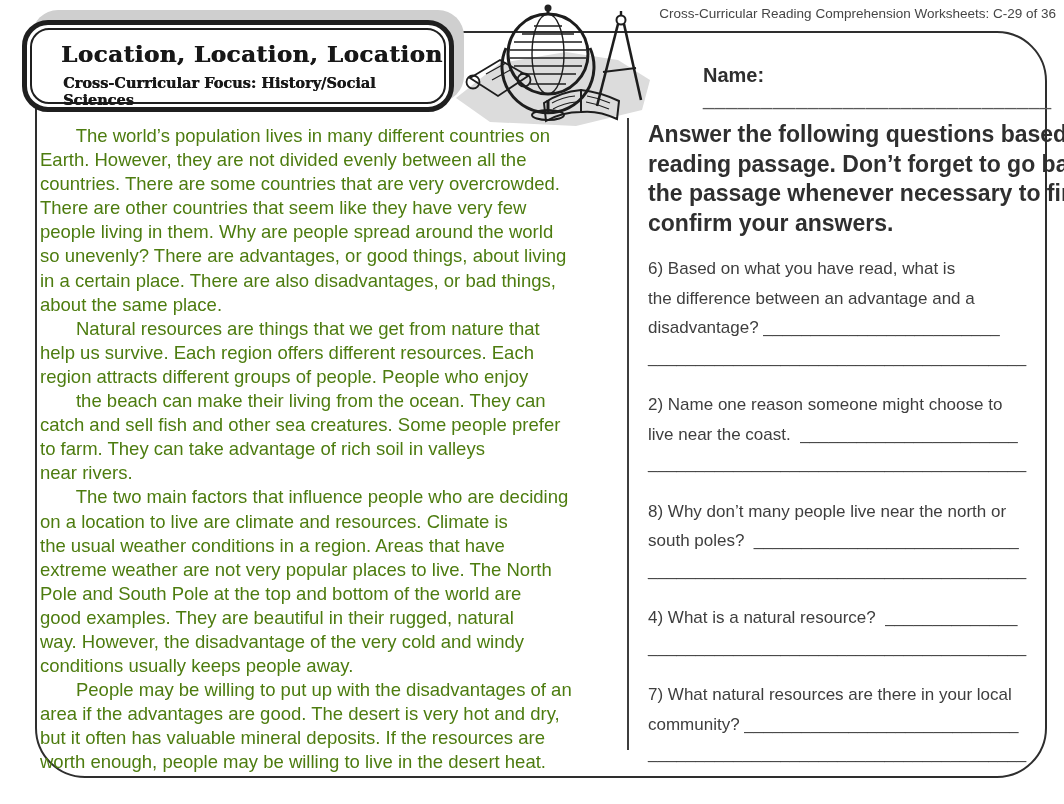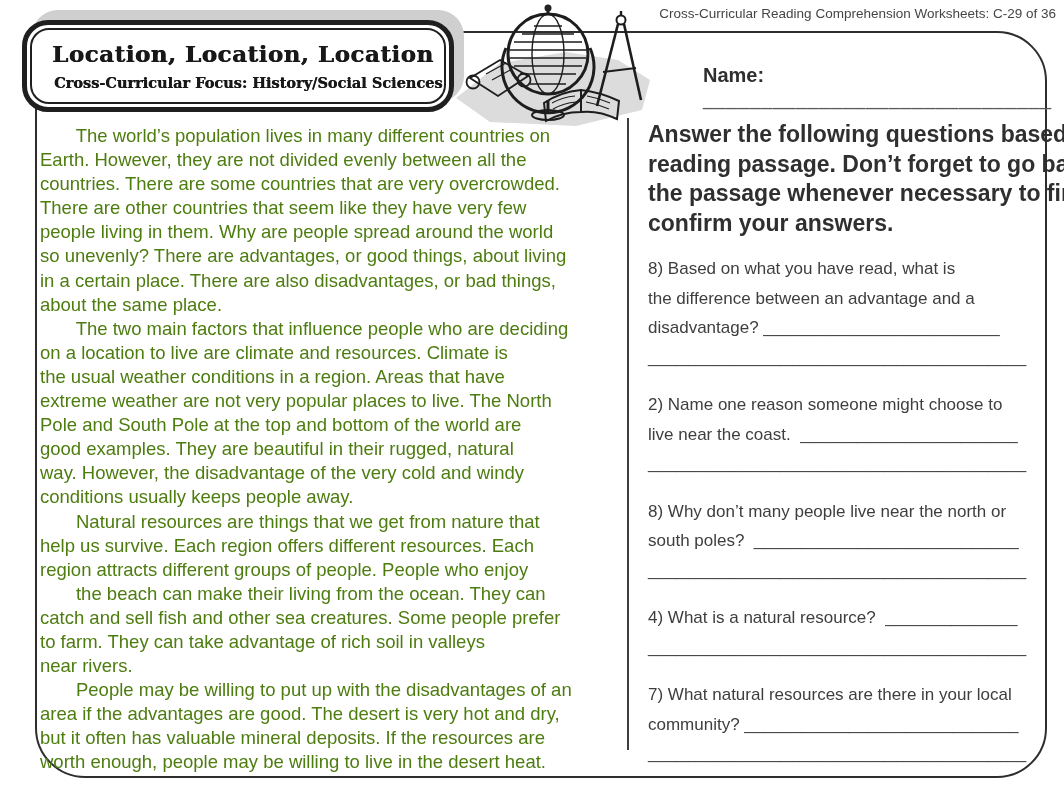--- a/index.html
+++ b/index.html
@@ -16,21 +16,21 @@
   }
   .illustration{position:absolute;left:448px;top:0px;}
   .title-box{
     position:absolute;left:22px;top:20px;width:432px;height:92px;
     background:#ffffff;border:5px solid #1f1f1f;border-radius:26px;
     box-shadow:10px -10px 0 0 #cfcfcf;box-sizing:border-box;
   }
   .title-box-inner{
     position:absolute;left:3px;top:3px;right:3px;bottom:3px;
     border:2px solid #1f1f1f;border-radius:19px;
-    padding:10px 0 0 20px;box-sizing:border-box;
+    padding:10px 0 0 29px;box-sizing:border-box;
   }
   .worksheet-title{
     margin:0;font-family:"DejaVu Serif", serif;font-weight:bold;
     font-size:23px;letter-spacing:0.5px;color:#181818;
     text-shadow:0.6px 0 0 #181818;
   }
   .worksheet-subtitle{
     margin:7px 0 0 2px;font-family:"DejaVu Serif", serif;font-weight:bold;
     font-size:14.5px;color:#181818;text-shadow:0.4px 0 0 #181818;
   }
@@ -113,47 +113,47 @@
 
   <div class="passage">
     <div class="para">       The world’s population lives in many different countries on
 Earth. However, they are not divided evenly between all the
 countries. There are some countries that are very overcrowded.
 There are other countries that seem like they have very few
 people living in them. Why are people spread around the world
 so unevenly? There are advantages, or good things, about living
 in a certain place. There are also disadvantages, or bad things,
 about the same place.</div>
+    <div class="para">       Natural resources are things that we get from nature that
+help us survive. Each region offers different resources. Each
+region attracts different groups of people. People who enjoy
+       the beach can make their living from the ocean. They can
+catch and sell fish and other sea creatures. Some people prefer
+to farm. They can take advantage of rich soil in valleys
+near rivers.</div>
     <div class="para">       The two main factors that influence people who are deciding
 on a location to live are climate and resources. Climate is
 the usual weather conditions in a region. Areas that have
 extreme weather are not very popular places to live. The North
 Pole and South Pole at the top and bottom of the world are
 good examples. They are beautiful in their rugged, natural
 way. However, the disadvantage of the very cold and windy
 conditions usually keeps people away.</div>
-    <div class="para">       Natural resources are things that we get from nature that
-help us survive. Each region offers different resources. Each
-region attracts different groups of people. People who enjoy
-       the beach can make their living from the ocean. They can
-catch and sell fish and other sea creatures. Some people prefer
-to farm. They can take advantage of rich soil in valleys
-near rivers.</div>
     <div class="para">       People may be willing to put up with the disadvantages of an
 area if the advantages are good. The desert is very hot and dry,
 but it often has valuable mineral deposits. If the resources are
 worth enough, people may be willing to live in the desert heat.</div>
   </div>
 
   <div class="right-col">
     <div class="instructions">Answer the following questions based on the
 reading passage. Don’t forget to go back to
 the passage whenever necessary to find or
 confirm your answers.</div>
-    <div class="question">8) Based on what you have read, what is
+    <div class="question">6) Based on what you have read, what is
 the difference between an advantage and a
 disadvantage? _________________________
 ________________________________________</div>
     <div class="question">2) Name one reason someone might choose to
 live near the coast.  _______________________
 ________________________________________</div>
     <div class="question">8) Why don’t many people live near the north or
 south poles?  ____________________________
 ________________________________________</div>
     <div class="question">4) What is a natural resource?  ______________

